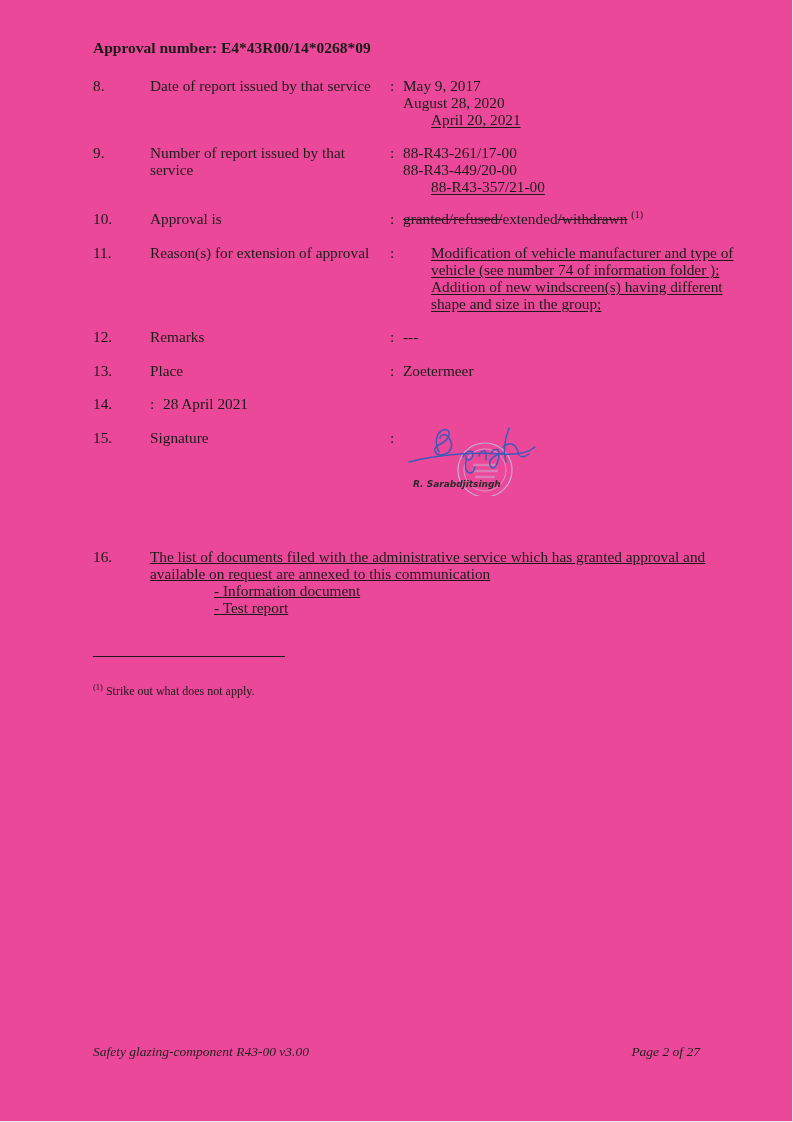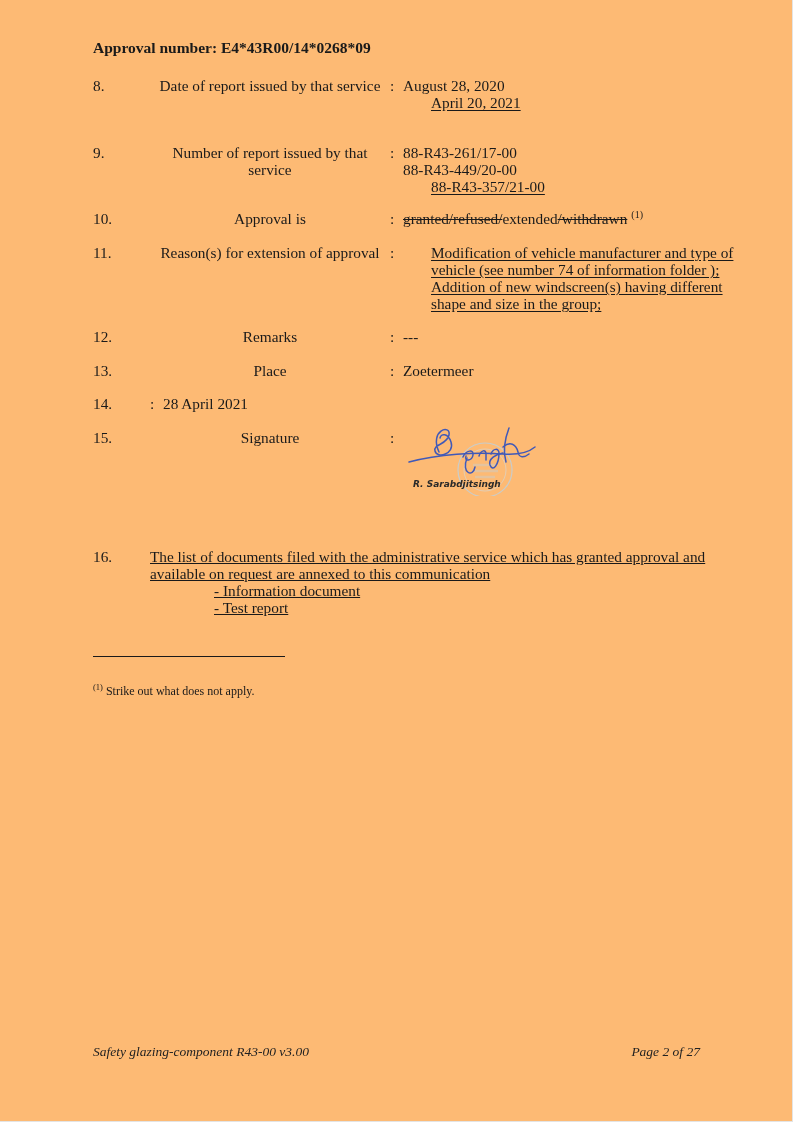--- a/index.html
+++ b/index.html
@@ -1,38 +1,38 @@
 <!DOCTYPE html>
 <html><head>
 <meta charset="utf-8">
 <style>
   html, body { margin: 0; padding: 0; background: #ffffff; }
   .page {
     position: relative;
     width: 793px; height: 1122px;
-    background: #fdba74;
+    background: #ec4899;
     font-family: "Liberation Serif", serif;
     color: #1a1a1a;
     overflow: hidden;
     box-sizing: border-box;
     border-right: 1px solid #e4e4e4;
     border-bottom: 1px solid #e4e4e4;
   }
   .abs { position: absolute; }
   .hdr {
     left: 93px; top: 39px;
     font-weight: bold; font-size: 15.5px;
   }
   .row {
     left: 93px; display: flex;
     font-size: 15.3px; line-height: 17px;
     width: 625px;
   }
   .num   { flex: 0 0 57px; }
-  .label { flex: 0 0 240px; text-align: center; }
+  .label { flex: 0 0 240px; }
   .colon { flex: 0 0 13px; }
   .value { flex: 1; }
   .vline { display: block; white-space: nowrap; }
   .u { text-decoration: underline; text-underline-offset: 2px; margin-left: 28px; }
   .strike { text-decoration: line-through; }
   .fnref { font-size: 10px; vertical-align: super; line-height: 0; margin-left: 4px; }
   .item16-text { flex: 1; text-decoration: underline; }
   .doclist-line { display: block; margin-left: 64px; white-space: nowrap; }
   .footnote-rule {
     left: 93px; top: 656px; width: 192px; height: 0;
@@ -58,20 +58,21 @@
 
 <div class="page">
 
   <div class="abs hdr">Approval number: E4*43R00/14*0268*09</div>
 
   <div class="abs row" style="top:77px">
     <span class="num">8.</span>
     <span class="label">Date of report issued by that service</span>
     <span class="colon">:</span>
     <span class="value">
+      <span class="vline">May 9, 2017</span>
       <span class="vline">August 28, 2020</span>
       <span class="vline u">April 20, 2021</span>
     </span>
   </div>
 
   <div class="abs row" style="top:144px">
     <span class="num">9.</span>
     <span class="label">Number of report issued by that service</span>
     <span class="colon">:</span>
     <span class="value">

